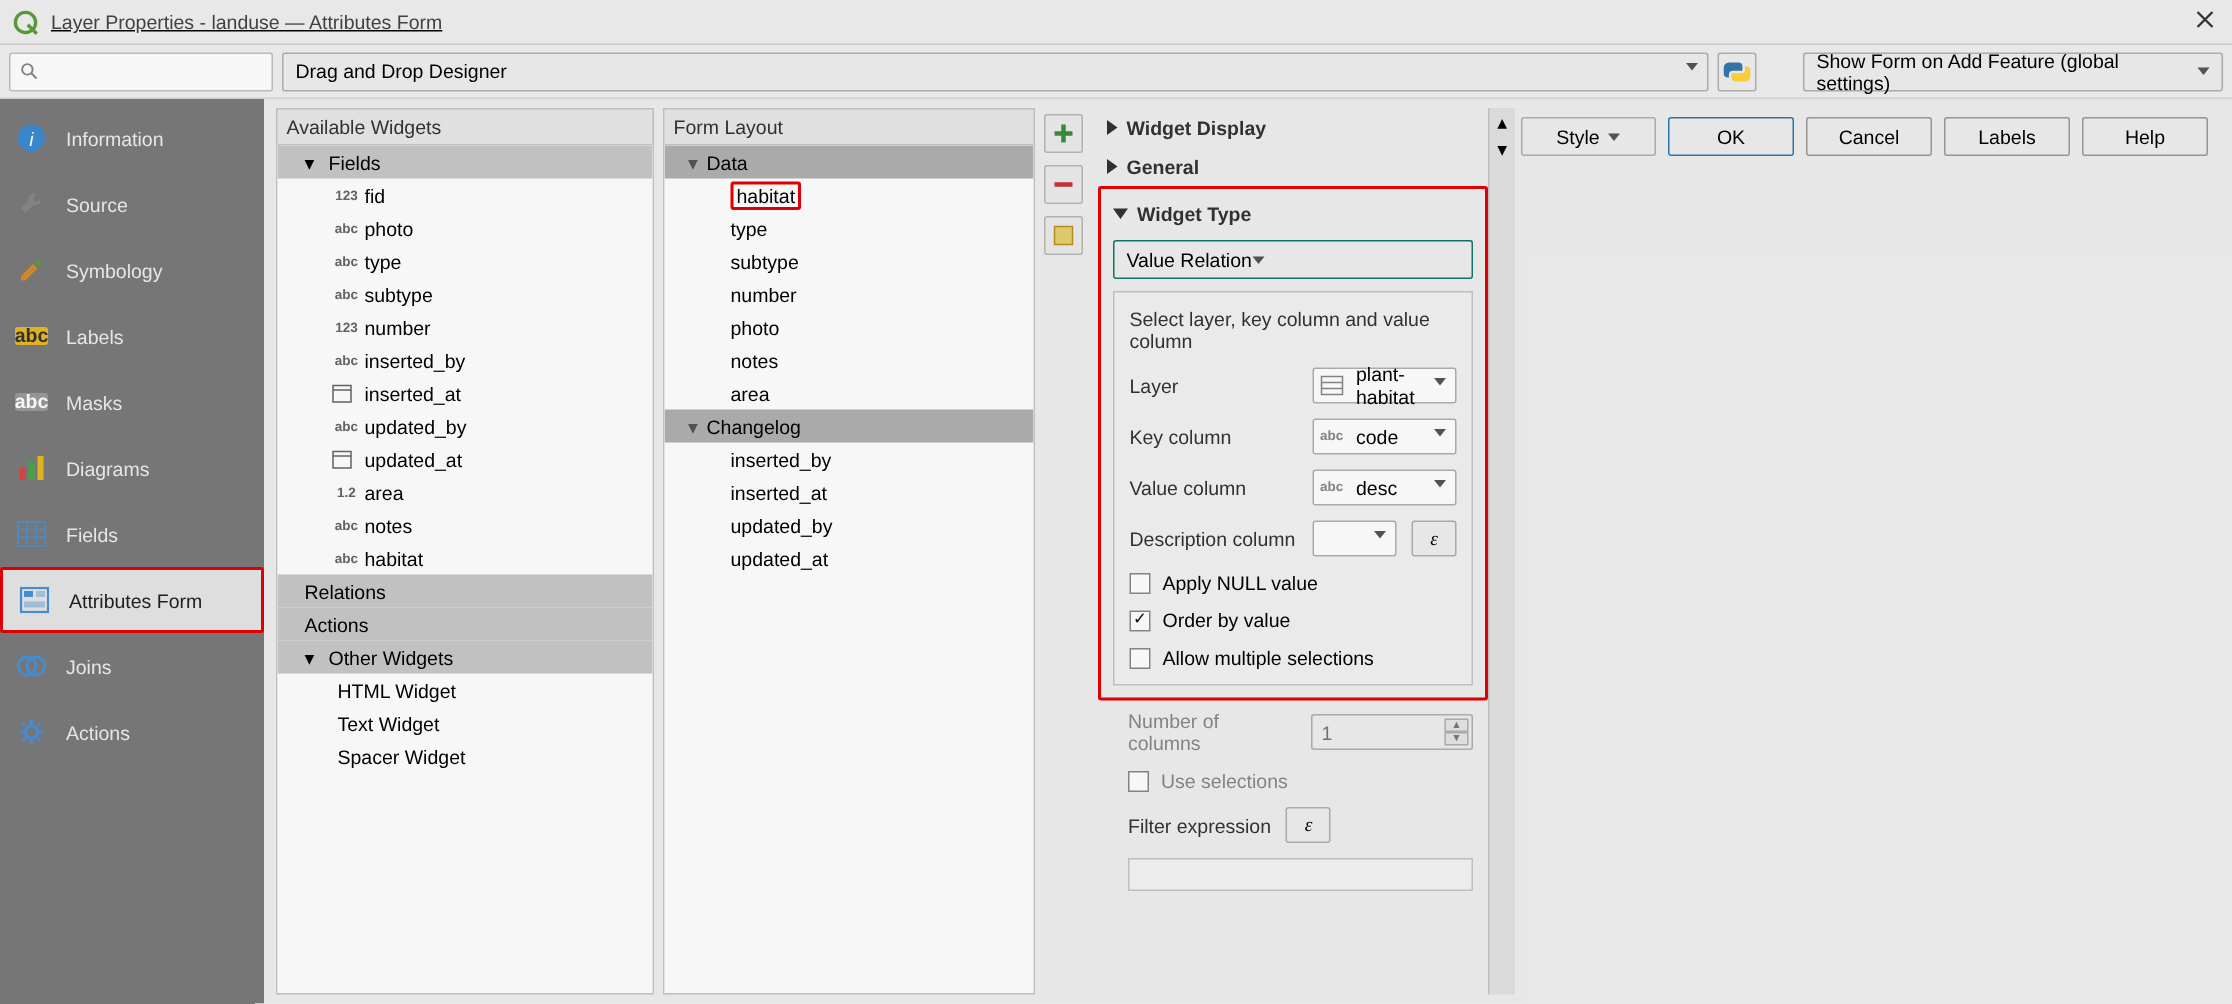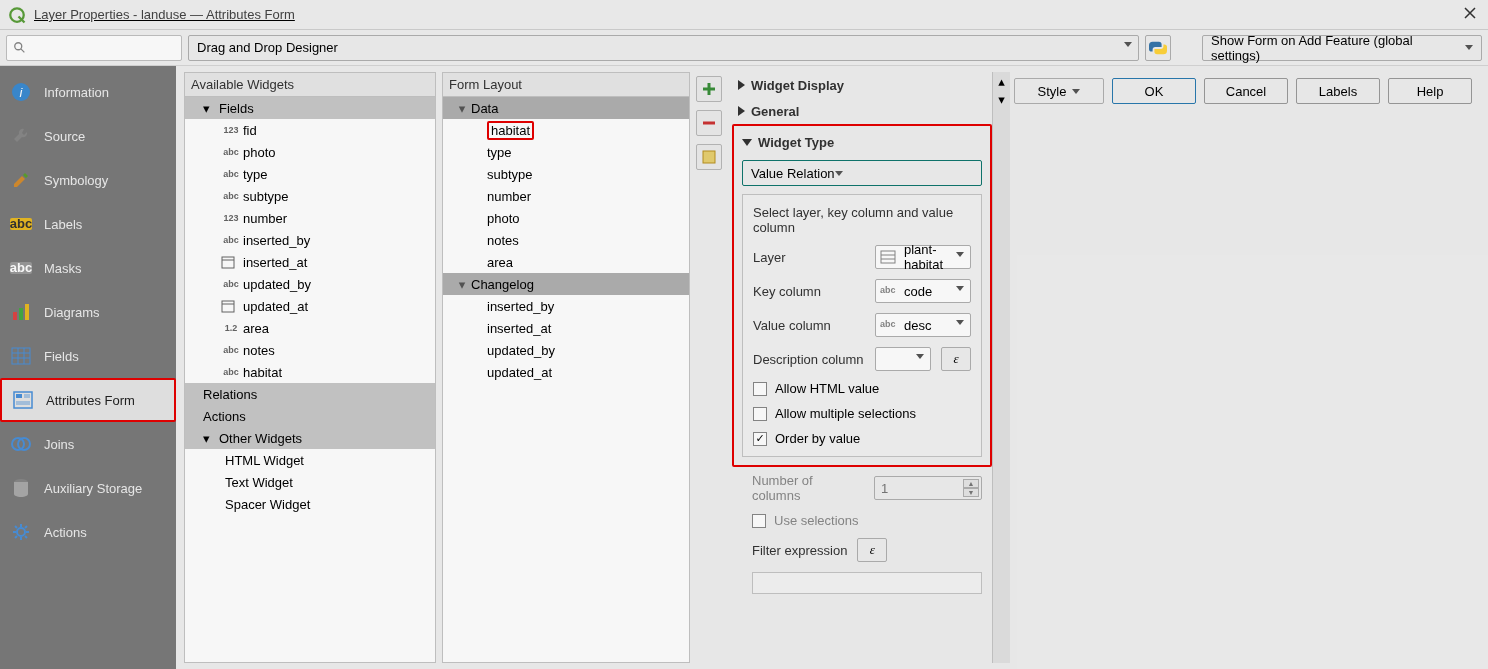--- a/index.html
+++ b/index.html
@@ -227,29 +227,20 @@
       <span class="side-icon">
           <svg width="20" height="20" viewBox="0 0 20 20">
             <circle cx="7" cy="10" r="6" fill="none" stroke="#4a90d9" stroke-width="2"></circle>
             <circle cx="13" cy="10" r="6" fill="none" stroke="#4a90d9" stroke-width="2"></circle>
           </svg>
         </span>
       <span class="lbl">Joins</span>
     </div>
     <div class="side-item">
       <span class="side-icon">
-          <svg width="18" height="20" viewBox="0 0 18 20">
-            <ellipse cx="9" cy="4" rx="7" ry="3" fill="#888"></ellipse>
-            <path d="M2 4v12c0 1.6 3.1 3 7 3s7-1.4 7-3V4" fill="#aaa"></path>
-          </svg>
-        </span>
-      <span class="lbl">Auxiliary Storage</span>
-    </div>
-    <div class="side-item">
-      <span class="side-icon">
           <svg width="20" height="20" viewBox="0 0 20 20">
             <circle cx="10" cy="10" r="4" fill="none" stroke="#4a90d9" stroke-width="2"></circle>
             <path d="M10 2v3M10 15v3M2 10h3M15 10h3M4 4l2 2M14 14l2 2M16 4l-2 2M6 14l-2 2" stroke="#4a90d9" stroke-width="2"></path>
           </svg>
         </span>
       <span class="lbl">Actions</span>
     </div>
   </div>
 
   <div class="content">
@@ -467,29 +458,29 @@
                 <span class="flabel">Description column</span>
                 <div class="fcontrol">
                   <span></span>
                   <span class="arrow caret"></span>
                 </div>
                 <div class="eps-btn">ε</div>
               </div>
 
               <div class="cb-row">
                   <span class="cb"></span>
-                  <span>Allow HTML value</span>
+                  <span>Apply NULL value</span>
+                </div>
+              <div class="cb-row">
+                  <span class="cb checked"></span>
+                  <span>Order by value</span>
                 </div>
               <div class="cb-row">
                   <span class="cb"></span>
                   <span>Allow multiple selections</span>
-                </div>
-              <div class="cb-row">
-                  <span class="cb checked"></span>
-                  <span>Order by value</span>
                 </div>
             </div>
           </div>
 
           <div class="below-box">
             <div class="formrow">
               <span class="flabel" style="color:#888">Number of columns</span>
               <div class="spinbox">
                 <span>1</span>
                 <div class="spinbtns">

